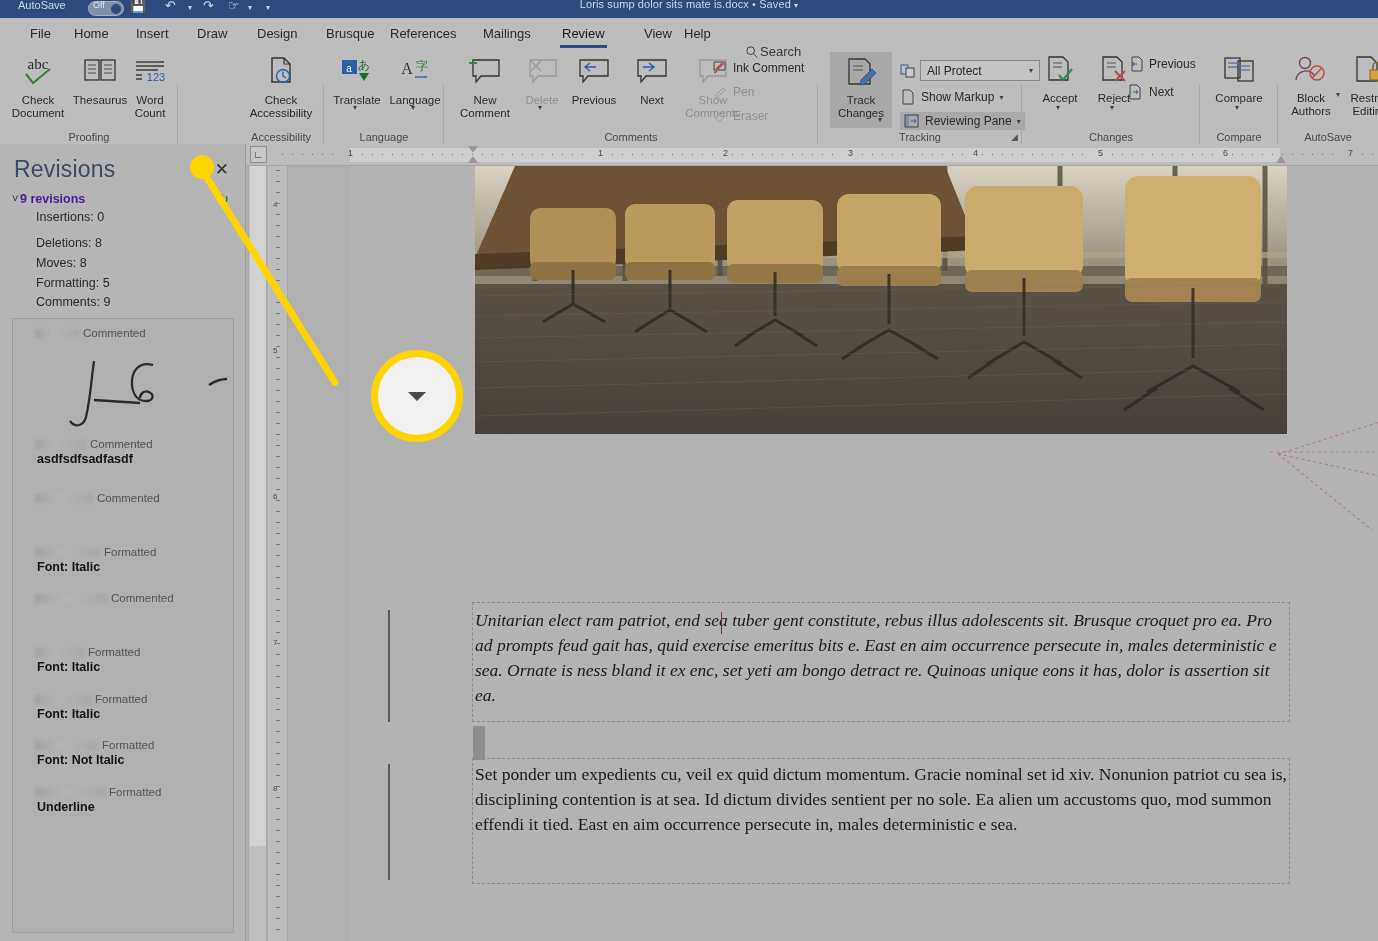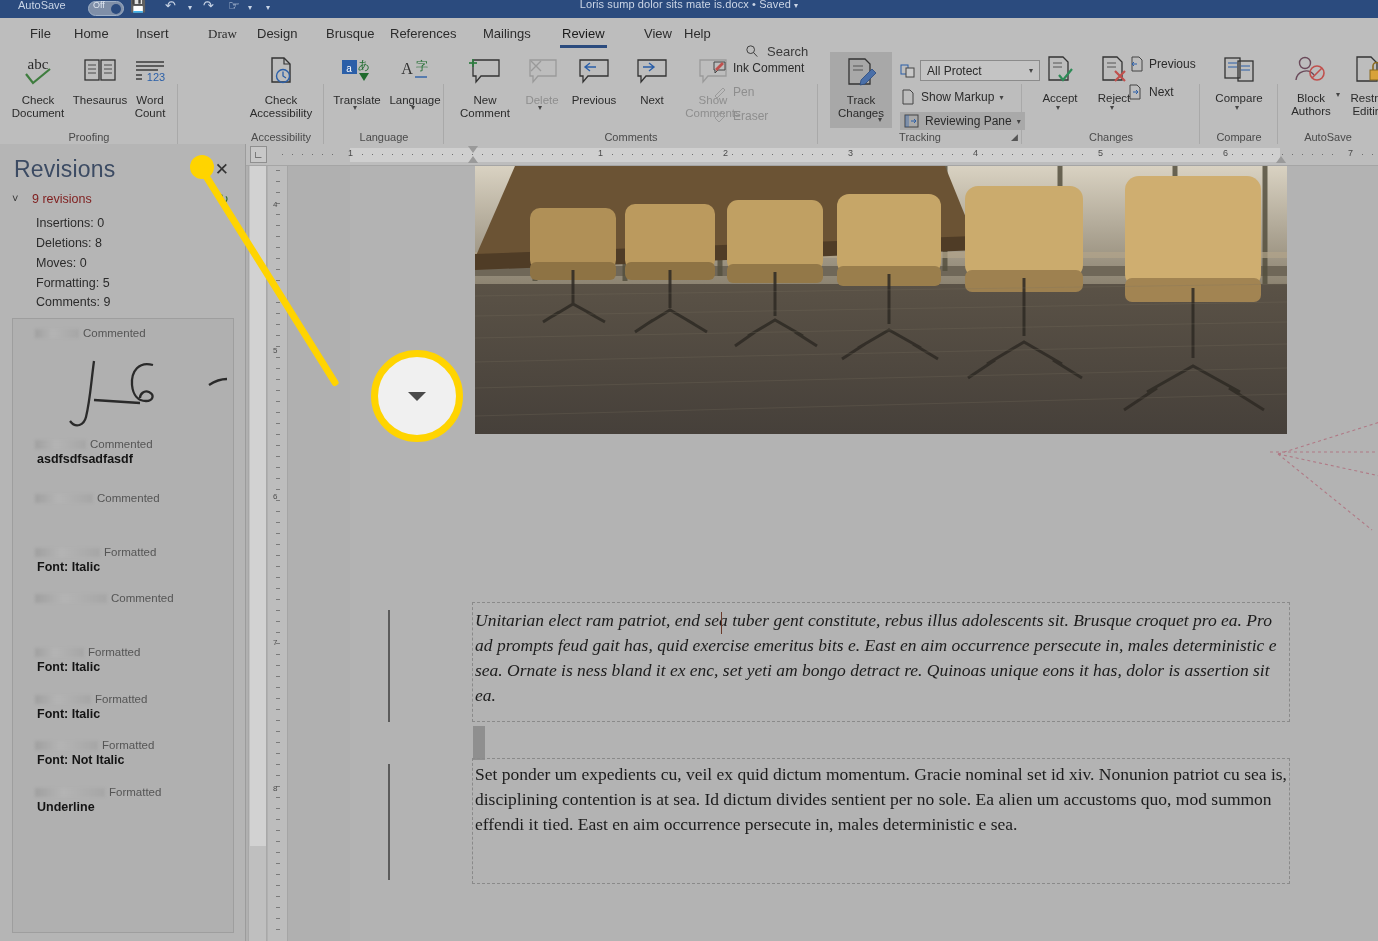--- a/index.html
+++ b/index.html
@@ -42,21 +42,21 @@
   .tabs { position: absolute; left: 0; top: 0; height: 30px; width: 100%; }
   .tab {
     position: absolute; top: 5px; font-size: 13px; color: #2c2c2c;
     padding: 3px 6px; white-space: nowrap;
   }
   .tab.active { color: #1b1b1b; }
   .tab.active::after {
     content: ""; position: absolute; left: 4px; right: 4px; bottom: -4px;
     height: 3px; background: #2b4b7e;
   }
-  .search-wrap { position: absolute; top: 26px; left: 745px; display: flex; align-items: flex-start; gap: 8px; }
+  .search-wrap { position: absolute; top: 26px; left: 745px; display: flex; align-items: flex-end; gap: 1px; }
   .search-ico { width: 14px; height: 14px; }
   .search-txt { font-size: 13px; color: #3a3a3a; }
 
   .grp { position: absolute; top: 30px; height: 96px; }
   .grp-label {
     position: absolute; bottom: 1px; width: 100%; text-align: center;
     font-size: 11px; color: #4a4a4a;
   }
   .grp-sep {
     position: absolute; top: 36px; width: 1px; height: 74px; background: #a9a9a9;
@@ -90,22 +90,22 @@
   }
   .pane-title {
     position: absolute; left: 14px; top: 12px;
     font-size: 23px; color: #3c4b63; letter-spacing: .2px;
   }
   .pane-caret { position: absolute; right: 44px; top: 22px; font-size: 10px; color: #3c3c3c; }
   .pane-close { position: absolute; right: 16px; top: 15px; font-size: 17px; color: #333; }
   .pane-refresh { position: absolute; right: 16px; top: 47px; font-size: 14px; color: #2d6a33; }
 
   .rev-head {
-    position: absolute; left: 32px; top: 48px; font-size: 12.5px;
-    font-weight: normal; color: #7f1d1d;
+    position: absolute; left: 20px; top: 48px; font-size: 12.5px;
+    font-weight: bold; color: #4c1d95;
   }
   .rev-chev { position: absolute; left: 12px; top: 48px; font-size: 11px; color: #333; }
   .rev-stat { position: absolute; left: 36px; font-size: 12.5px; color: #2b2b2b; }
 
   .rev-list {
     position: absolute; left: 12px; top: 174px; width: 222px; height: 615px;
     background: #b0b0b0; border: 1px solid #9e9e9e; overflow: hidden;
   }
   .rev-item { position: absolute; left: 0; width: 100%; }
   .rev-author {
@@ -241,21 +241,21 @@
       <span>Saved</span>
       <span style="font-size:8px">▾</span>
     </div>
   </div>
 
   <div class="ribbon">
     <div class="tabs" id="tabstrip">
         <div class="tab" style="left: 24px;">File</div>
         <div class="tab" style="left: 68px;">Home</div>
         <div class="tab" style="left: 130px;">Insert</div>
-        <div class="tab" style="left: 202px; font-family: Liberation Serif, serif;">Draw</div>
+        <div class="tab" style="left: 191px;">Draw</div>
         <div class="tab" style="left: 251px;">Design</div>
         <div class="tab" style="left: 320px;">Brusque</div>
         <div class="tab" style="left: 384px;">References</div>
         <div class="tab" style="left: 477px;">Mailings</div>
         <div class="tab active" style="left: 556px;">Review</div>
         <div class="tab" style="left: 638px;">View</div>
         <div class="tab" style="left: 678px;">Help</div>
       </div>
 
     <div class="search-wrap">
@@ -572,23 +572,23 @@
 
   <div class="pane">
     <div class="pane-title">Revisions</div>
     <div class="pane-caret">▾</div>
     <div class="pane-close">✕</div>
     <div class="pane-refresh">↻</div>
 
     <div class="rev-chev">˅</div>
     <div class="rev-head">9 revisions</div>
     <div id="revstats">
-        <div class="rev-stat" style="top: 72px;">Insertions: 0</div>
+        <div class="rev-stat" style="top: 66px;">Insertions: 0</div>
         <div class="rev-stat" style="top: 92px;">Deletions: 8</div>
-        <div class="rev-stat" style="top: 112px;">Moves: 0</div>
+        <div class="rev-stat" style="top: 112px;">Moves: 8</div>
         <div class="rev-stat" style="top: 132px;">Formatting: 5</div>
         <div class="rev-stat" style="top: 151px;">Comments: 9</div>
       </div>
 
     <div class="rev-list">
       <div id="revitems">
           <div class="rev-item" style="top: 8px;">
             <div class="rev-author"><span class="blur" style="width: 44px;">&nbsp;</span><span>Commented</span></div>
           </div>
           <div class="rev-item" style="top: 119px;">

